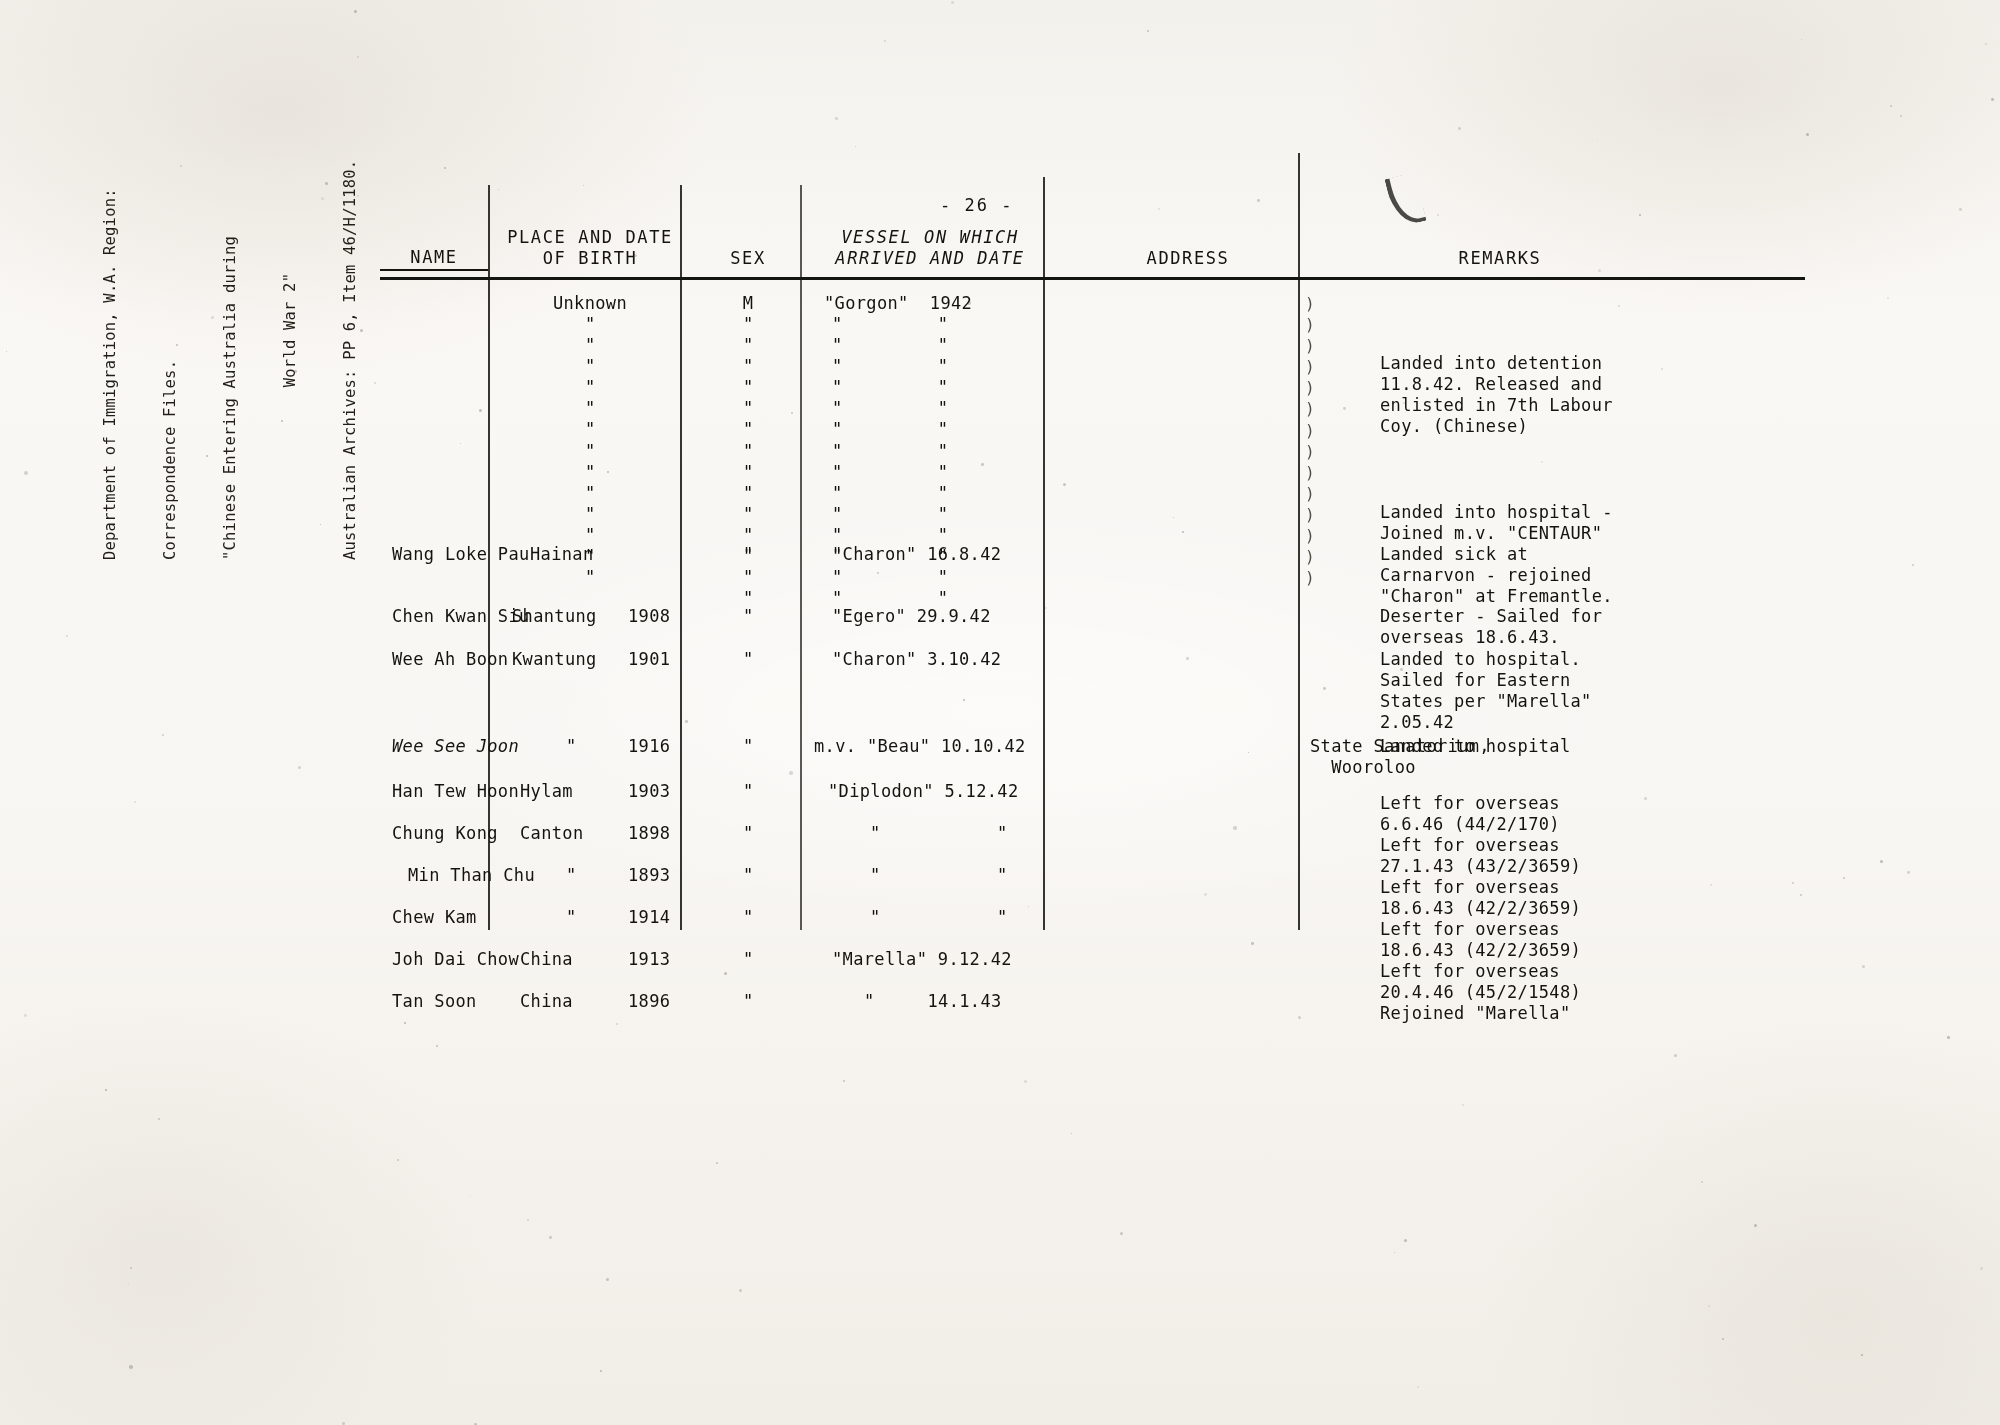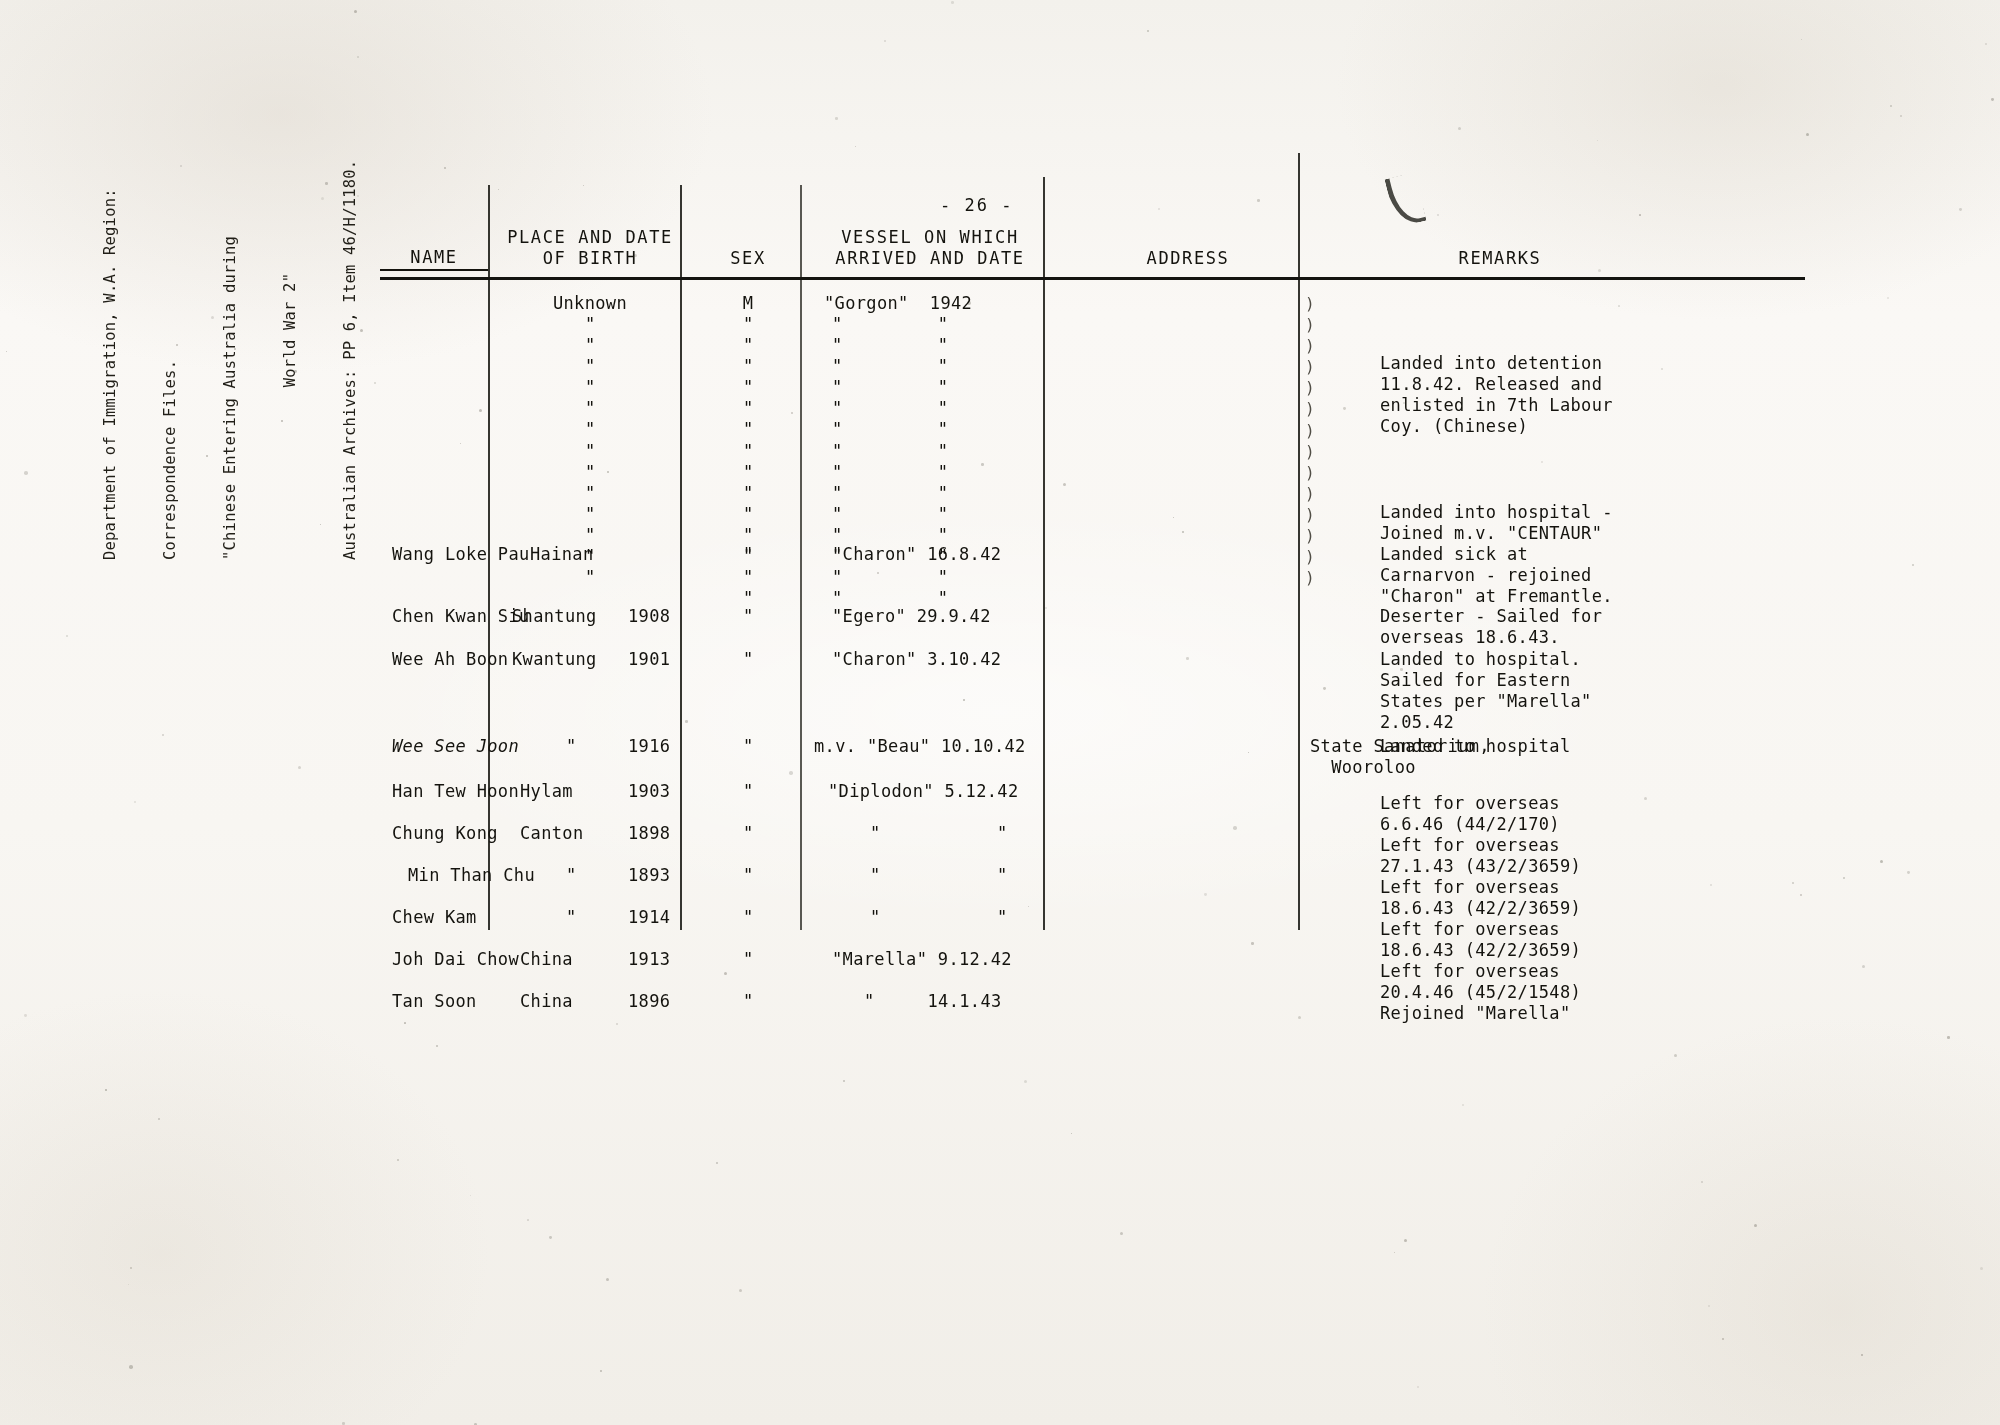--- a/index.html
+++ b/index.html
@@ -274,21 +274,21 @@
     <div class="vrule" style="left:918px;  top:-32px; height:777px;"></div>
 
     <div id="header-rule"></div>
 
     <div id="page-number" style="left:560px; top:10px;">- 26 -</div>
 
     <div class="colhead underlined" style="left:0px; top:62px; width:108px;">NAME</div>
     <div class="colhead" style="left:120px; top:42px; width:180px;">PLACE AND DATE
 OF BIRTH</div>
     <div class="colhead" style="left:316px; top:63px; width:104px;">SEX</div>
-    <div class="colhead" style="left:440px; top:42px; width:220px;">VESSEL ON WHICH
+    <div class="colhead" style="left:440px; top:42px; width:220px;font-style:italic;">VESSEL ON WHICH
 ARRIVED AND DATE</div>
     <div class="colhead" style="left:700px; top:63px; width:216px;">ADDRESS</div>
     <div class="colhead" style="left:1000px; top:63px; width:240px;">REMARKS</div>
 
 
     <div class="cellblock c" style="left:120px; top:108px; width:180px;">Unknown</div>
     <div class="cellblock c ditto" style="left:120px; top:129px; width:180px;">"
 "
 "
 "

